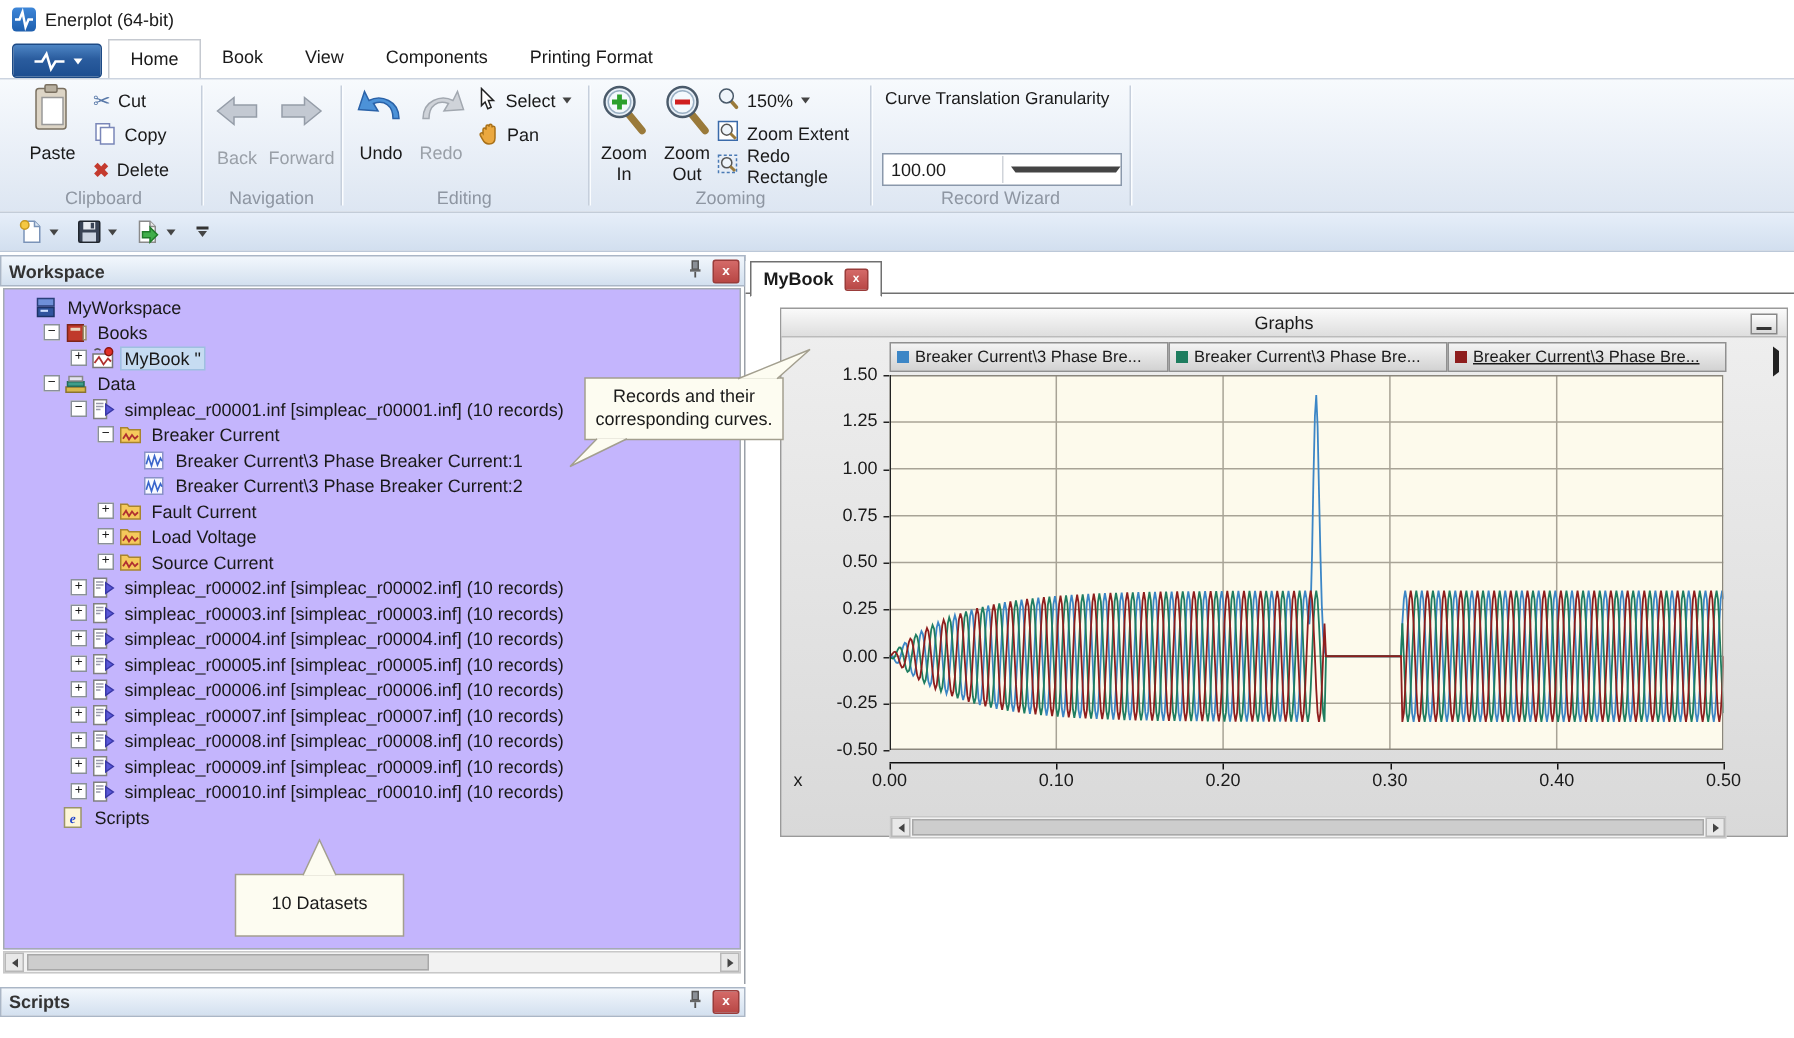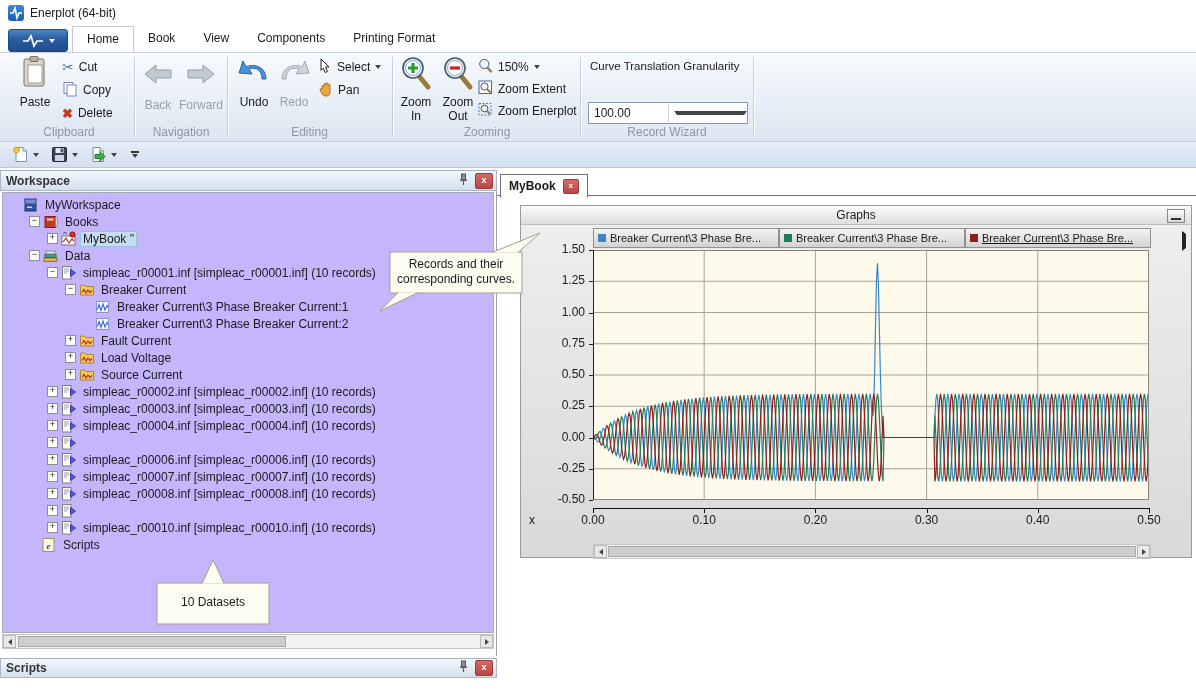--- a/index.html
+++ b/index.html
@@ -244,21 +244,21 @@
             </svg></span>
         <span>Zoom Extent</span>
       </div>
       <div class="srow" style="left:84px;top:49px;">
         <span>
           <svg width="15" height="15" viewBox="0 0 15 15">
               <rect x="1" y="1.5" width="12" height="11.5" fill="none" stroke="#4a7ab5" stroke-dasharray="2 1.5"></rect>
               <circle cx="6.5" cy="6.5" r="3.4" fill="#eef4fa" stroke="#555"></circle>
               <line x1="8.8" y1="8.8" x2="12" y2="12" stroke="#9a7a3a" stroke-width="2"></line>
             </svg></span>
-        <span>Zoom Enerplot</span>
+        <span>Redo Rectangle</span>
       </div>
       <div class="glabel">Zooming</div>
     </div>
     <div class="gsep" style="left:580px;"></div>
 
     <div class="rgroup" style="left:582px;width:170px;">
       <div class="abs" style="left:8px;top:7px;font-size:11.5px;">Curve Translation Granularity</div>
       <div id="combo">
         <span>100.00</span>
         <span class="cbtn">
@@ -466,20 +466,21 @@
           </div>
           <div class="trow" style="padding-left: 44px;">
             <span class="exp">+</span>
             <span class="ticon">
               <svg width="16" height="16" viewBox="0 0 16 16">
                 <rect x="1.5" y="1.5" width="8.5" height="12.5" fill="#fff" stroke="#808080"></rect>
                 <path d="M3 4 h5 M3 6 h5 M3 8 h3" stroke="#99a" stroke-width="1"></path>
                 <polygon points="9.5,4.5 14.5,8 9.5,11.5" fill="#5a58d8" stroke="#3a38a8"></polygon>
               </svg>
             </span>
+            <span class="tlabel">simpleac_r00005.inf [simpleac_r00005.inf] (10 records)</span>
           </div>
           <div class="trow" style="padding-left: 44px;">
             <span class="exp">+</span>
             <span class="ticon">
               <svg width="16" height="16" viewBox="0 0 16 16">
                 <rect x="1.5" y="1.5" width="8.5" height="12.5" fill="#fff" stroke="#808080"></rect>
                 <path d="M3 4 h5 M3 6 h5 M3 8 h3" stroke="#99a" stroke-width="1"></path>
                 <polygon points="9.5,4.5 14.5,8 9.5,11.5" fill="#5a58d8" stroke="#3a38a8"></polygon>
               </svg>
             </span>
@@ -509,20 +510,21 @@
           </div>
           <div class="trow" style="padding-left: 44px;">
             <span class="exp">+</span>
             <span class="ticon">
               <svg width="16" height="16" viewBox="0 0 16 16">
                 <rect x="1.5" y="1.5" width="8.5" height="12.5" fill="#fff" stroke="#808080"></rect>
                 <path d="M3 4 h5 M3 6 h5 M3 8 h3" stroke="#99a" stroke-width="1"></path>
                 <polygon points="9.5,4.5 14.5,8 9.5,11.5" fill="#5a58d8" stroke="#3a38a8"></polygon>
               </svg>
             </span>
+            <span class="tlabel">simpleac_r00009.inf [simpleac_r00009.inf] (10 records)</span>
           </div>
           <div class="trow" style="padding-left: 44px;">
             <span class="exp">+</span>
             <span class="ticon">
               <svg width="16" height="16" viewBox="0 0 16 16">
                 <rect x="1.5" y="1.5" width="8.5" height="12.5" fill="#fff" stroke="#808080"></rect>
                 <path d="M3 4 h5 M3 6 h5 M3 8 h3" stroke="#99a" stroke-width="1"></path>
                 <polygon points="9.5,4.5 14.5,8 9.5,11.5" fill="#5a58d8" stroke="#3a38a8"></polygon>
               </svg>
             </span>

